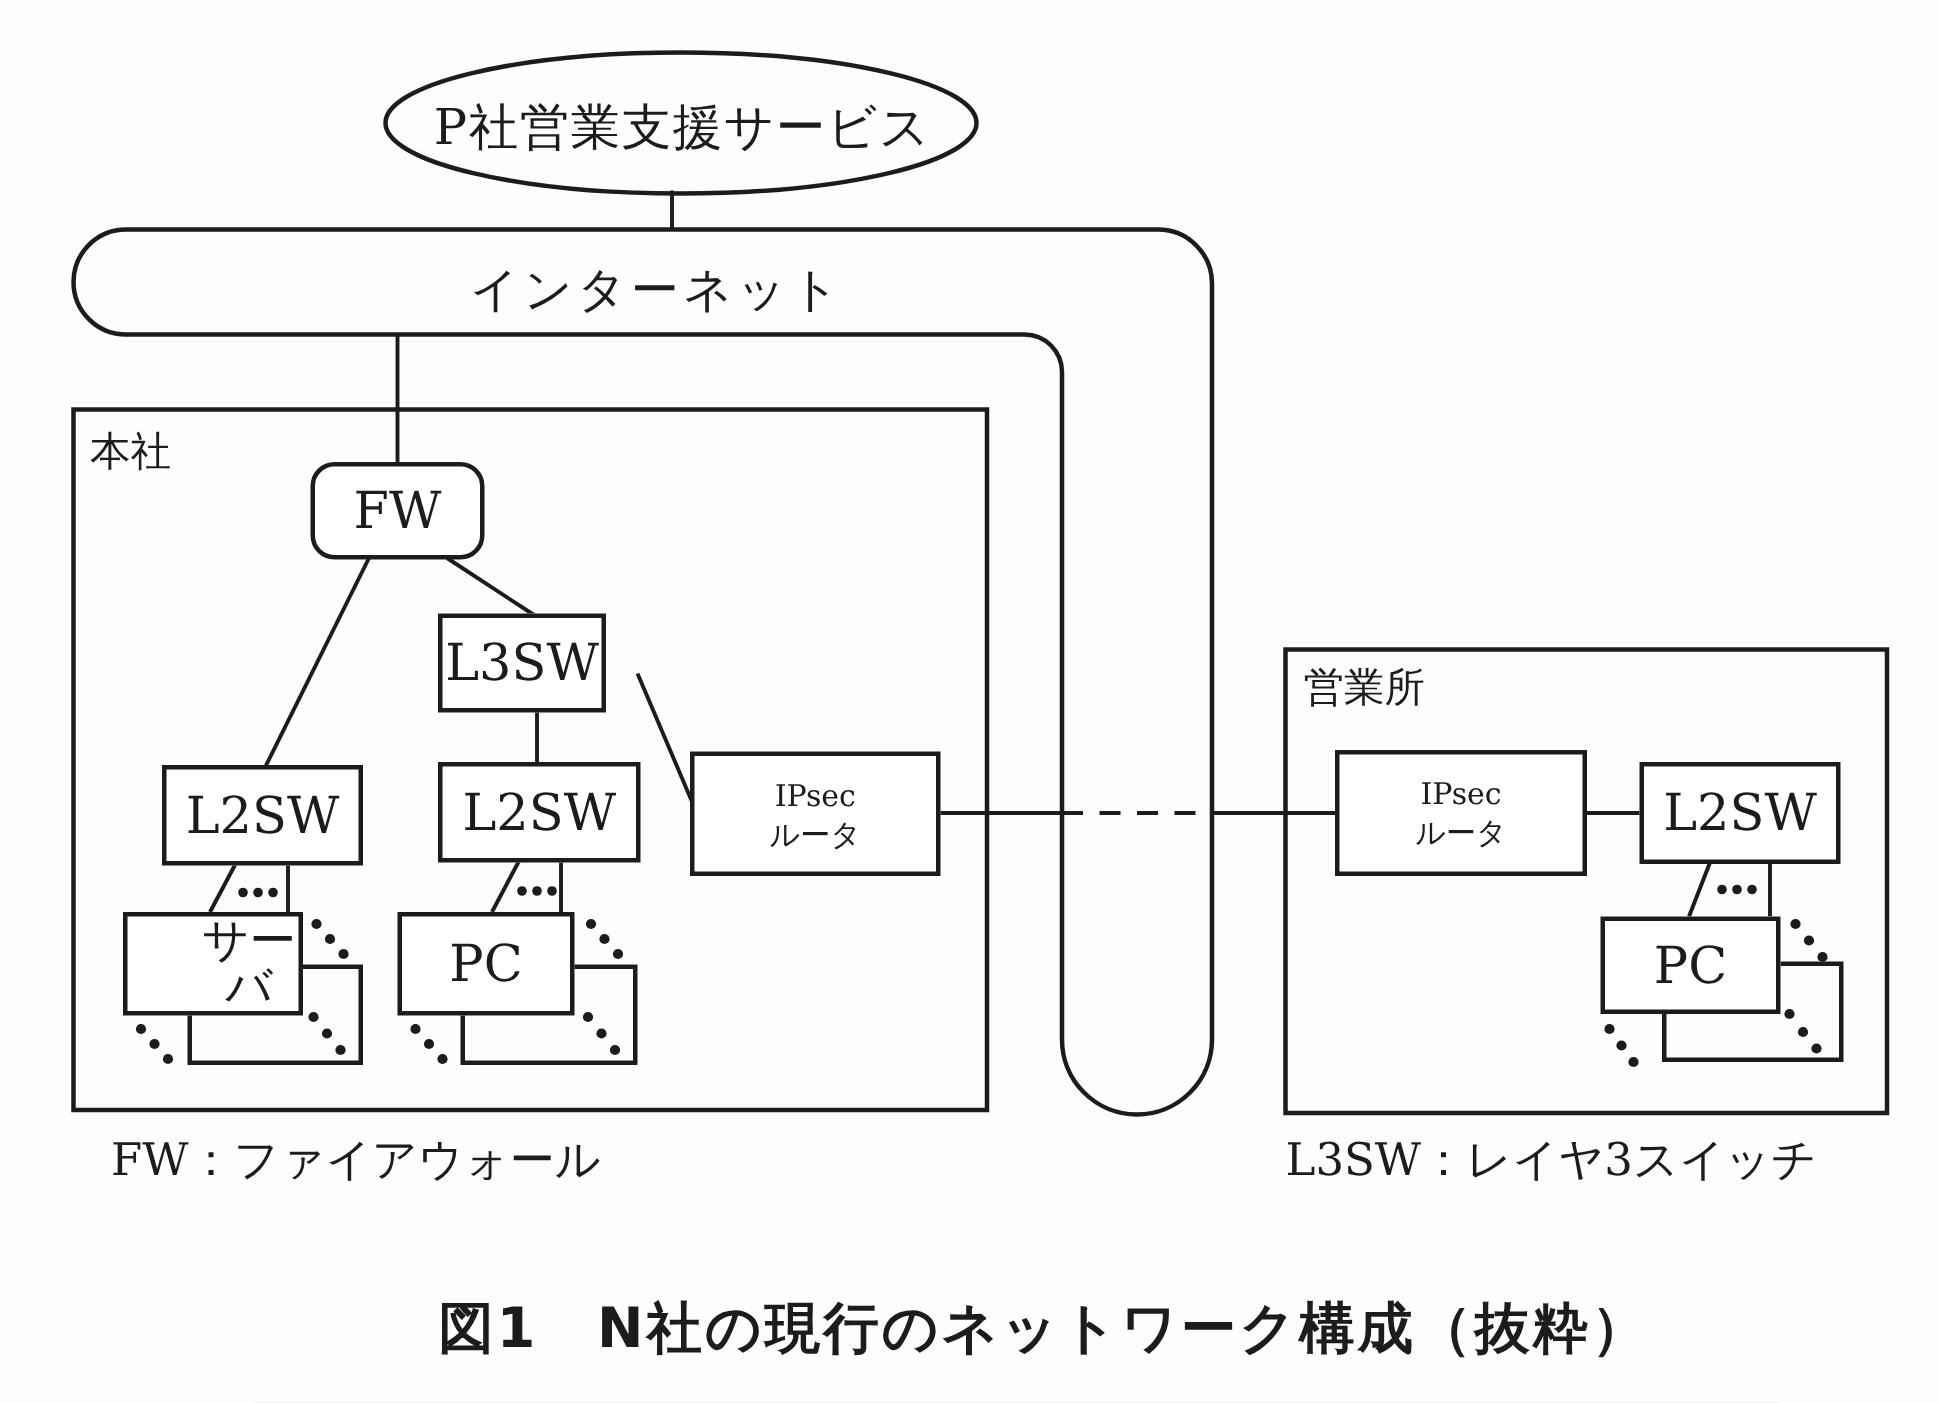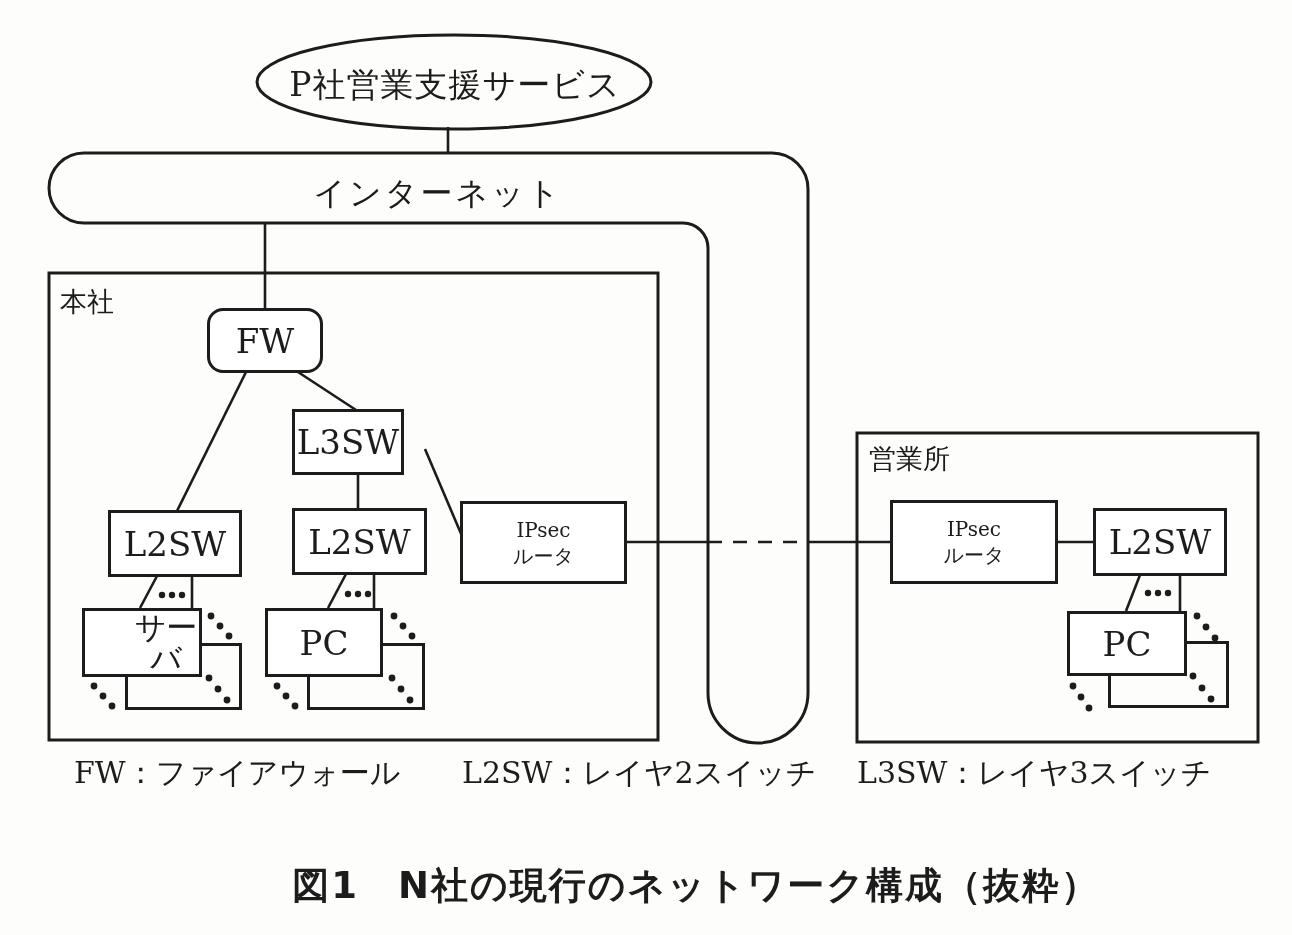--- a/index.html
+++ b/index.html
@@ -157,17 +157,16 @@
     </span>
   </div>
   <div class="node" style="left:1093px; top:508px; width:134px; height:68px;">
     <span class="node-label">L2SW</span>
   </div>
   <div class="node" style="left:1067px; top:611px; width:120px; height:65px;">
     <span class="node-label">PC</span>
   </div>
 
   <div class="legend-item" style="left:50px; top:753px;margin-left:24px;">FW：ファイアウォール</div>
-  <div class="legend-item" style="left:462px; top:753px;">L2SW：レイヤ2スイッチ</div>
   <div class="legend-item" style="left:857px; top:753px;text-align:center;">L3SW：レイヤ3スイッチ</div>
 
   <div class="caption">図1　N社の現行のネットワーク構成（抜粋）</div>
 </div>
 
 </body></html>

